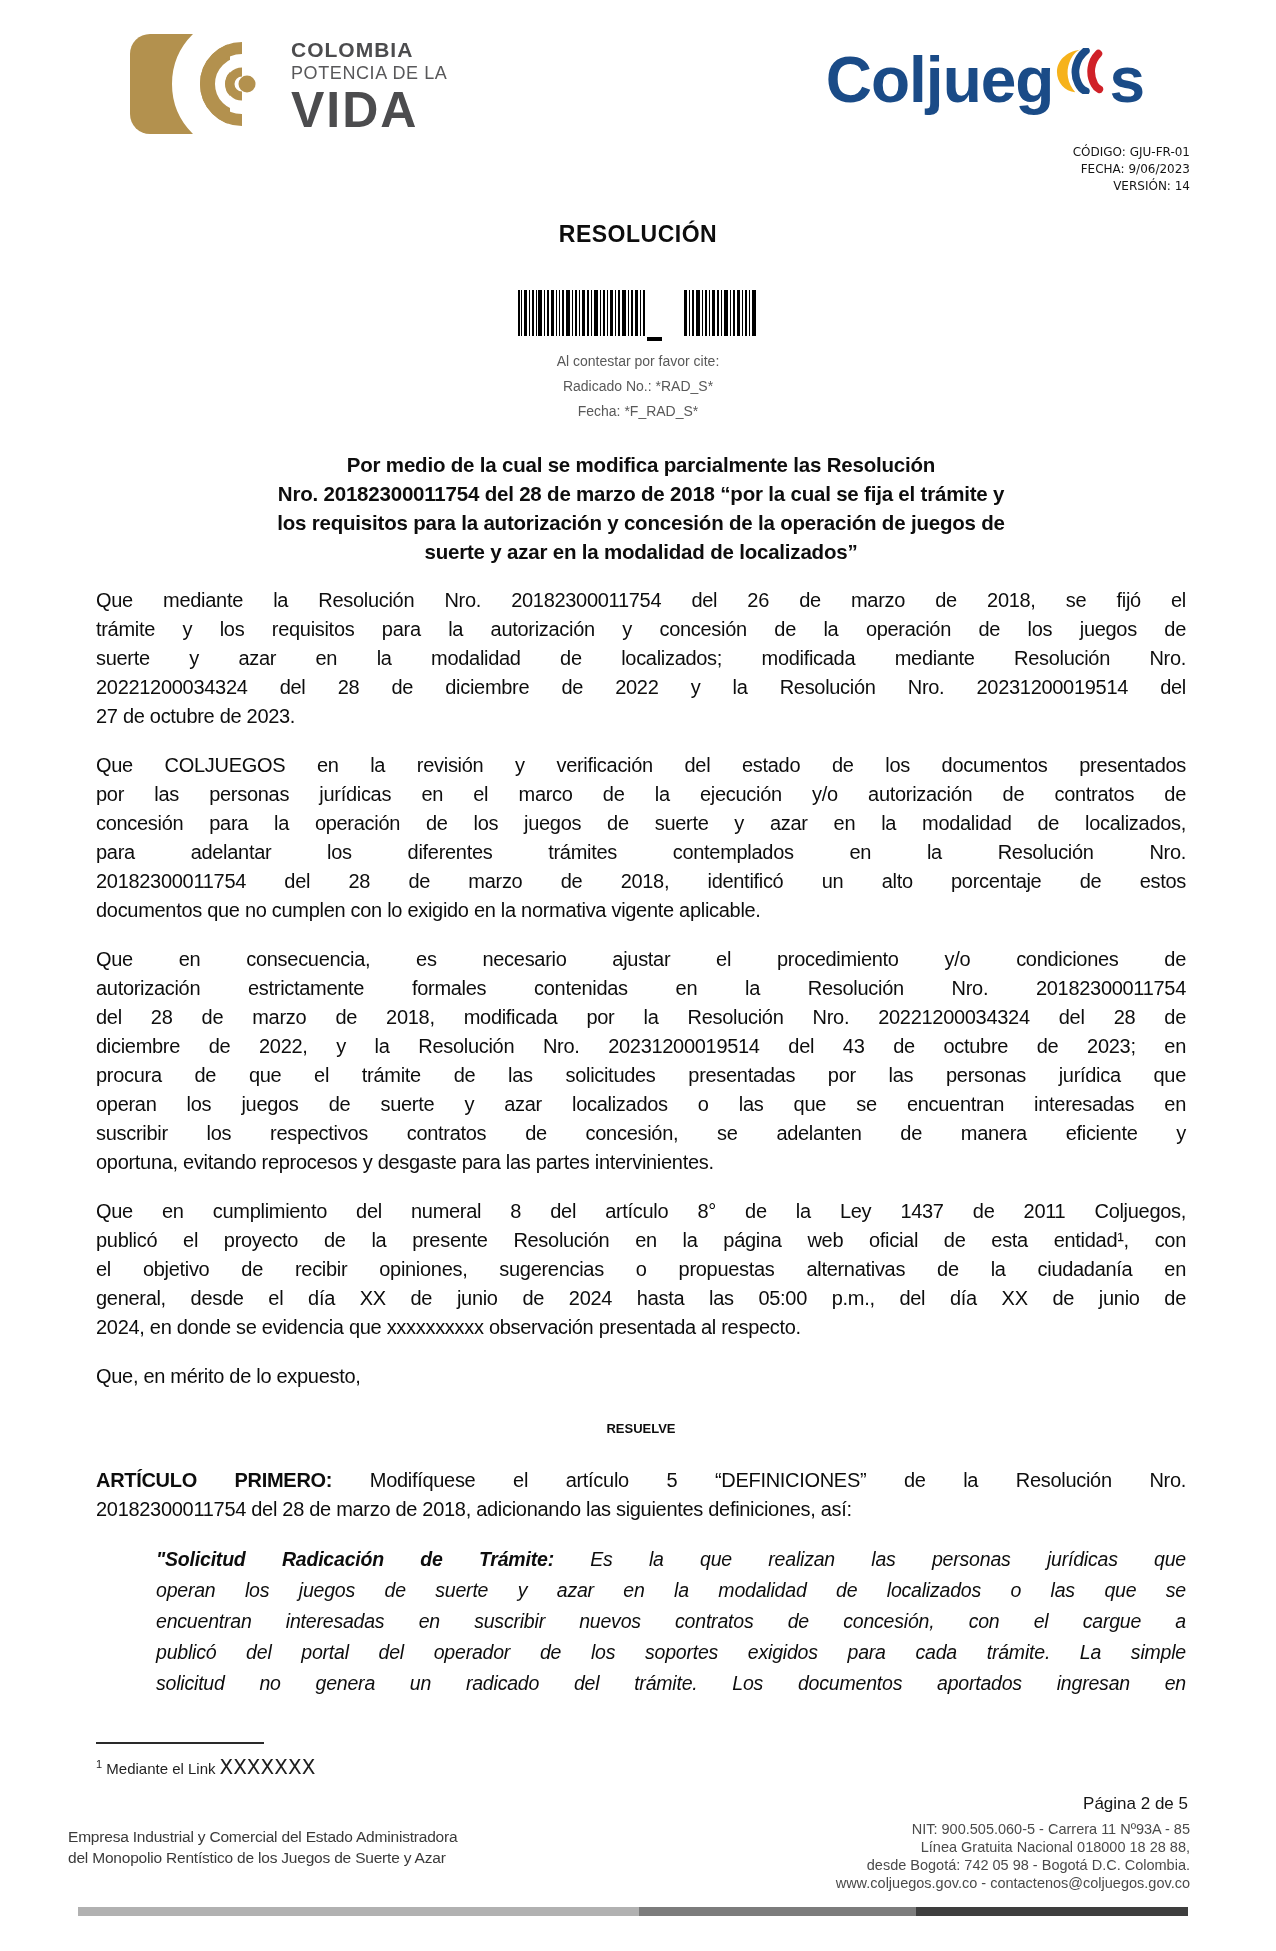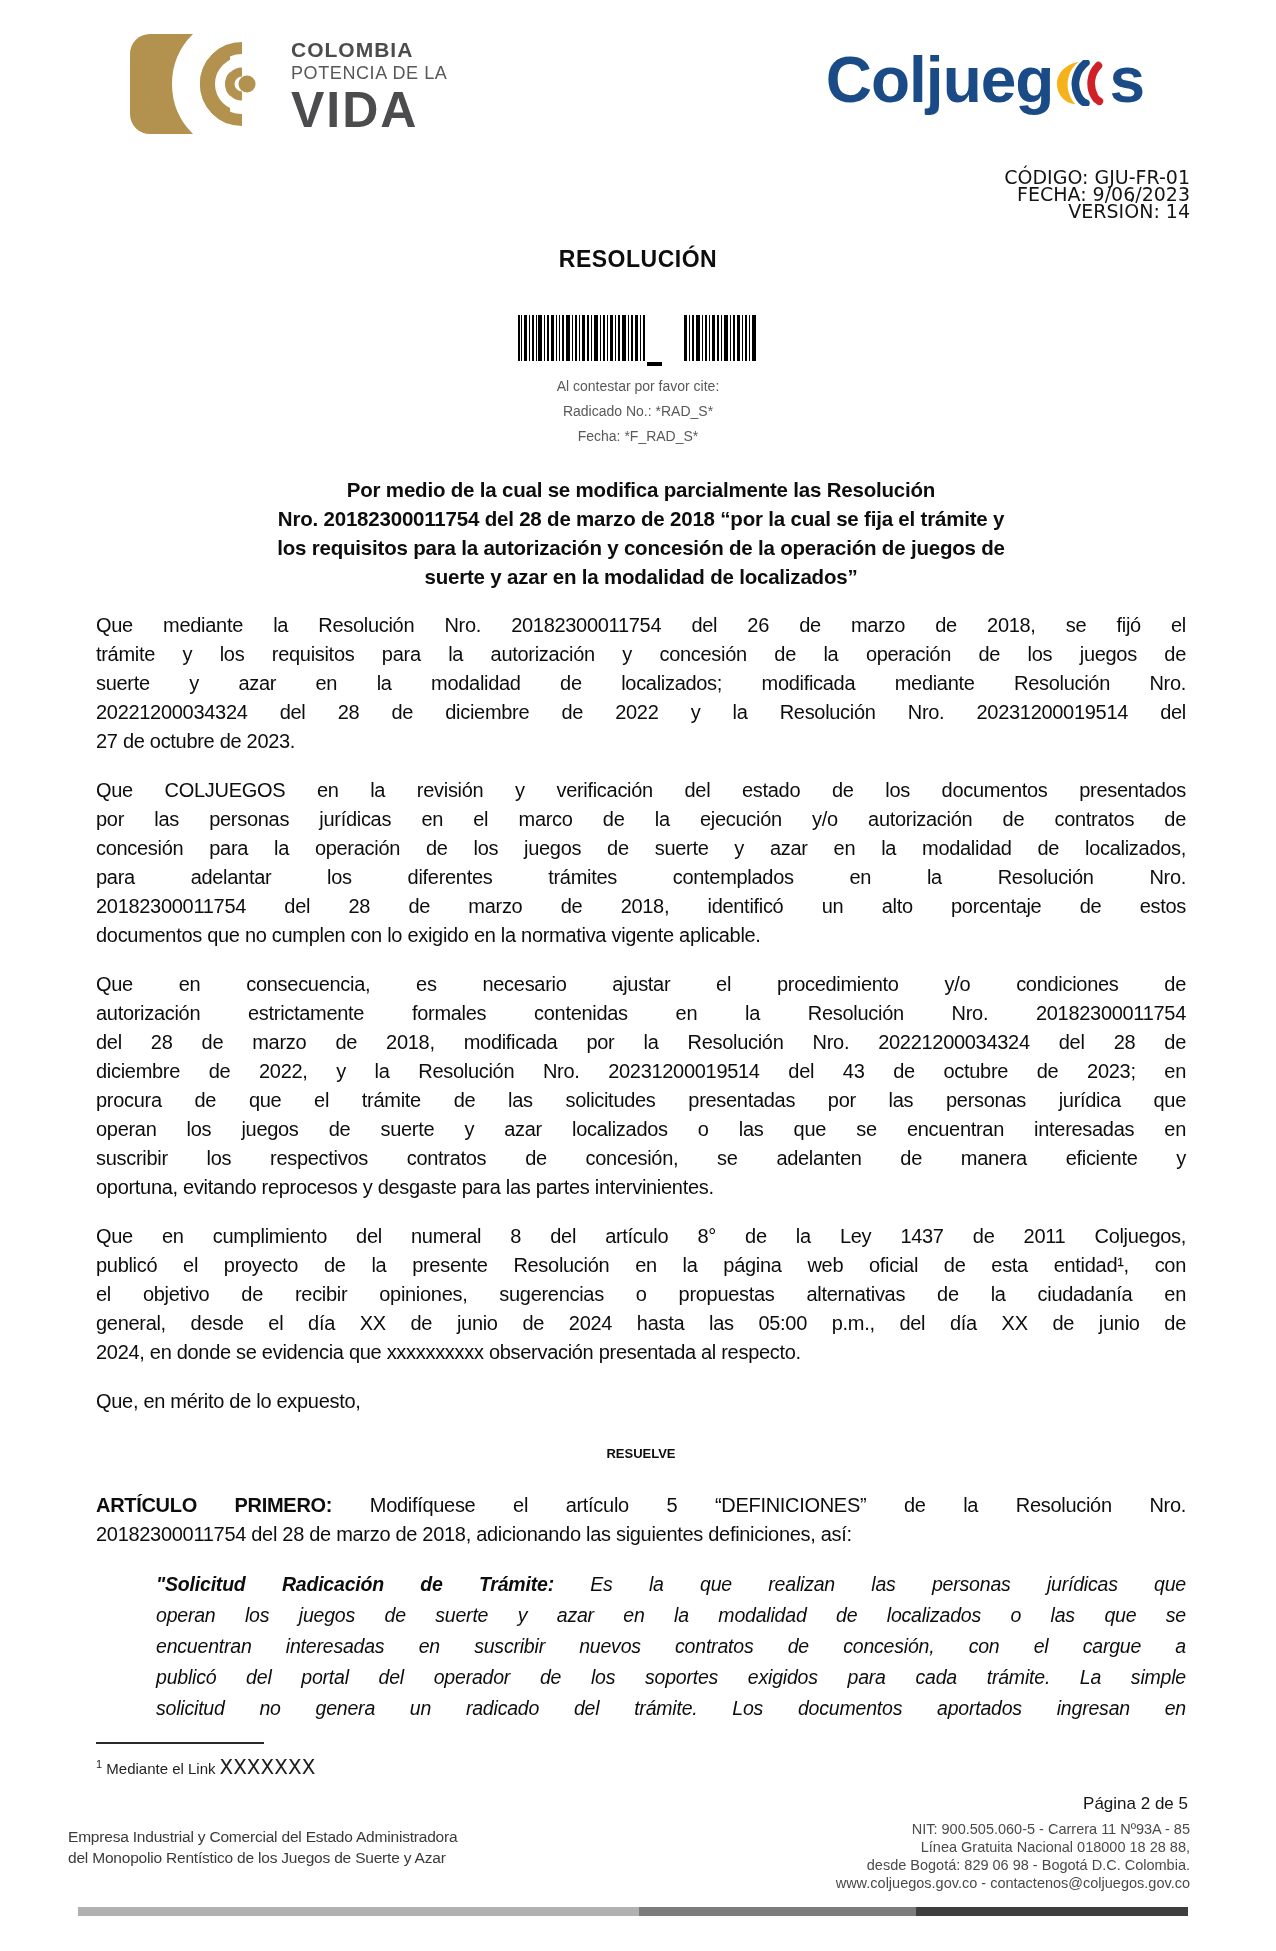--- a/index.html
+++ b/index.html
@@ -12,24 +12,24 @@
     color:#111;
     overflow:hidden;
   }
   
   .hdr{display:flex;justify-content:space-between;align-items:flex-start;padding:34px 132px 0 130px;}
   .logo-colombia{display:flex;align-items:flex-start;gap:16px;}
   .logo-col-text{padding-top:4px;}
   .lc1{font-size:21px;font-weight:bold;color:#4c4c4e;letter-spacing:1px;line-height:24px;}
   .lc2{font-size:18px;color:#58585a;letter-spacing:0.6px;line-height:22px;}
   .lc3{font-size:50px;font-weight:bold;color:#4c4c4e;letter-spacing:2px;line-height:52px;}
-  .logo-coljuegos{margin-top:14px;font-size:64px;font-weight:bold;color:#1a4b87;letter-spacing:-1px;display:flex;align-items:flex-end;line-height:64px;}
+  .logo-coljuegos{margin-top:14px;font-size:64px;font-weight:bold;color:#1a4b87;letter-spacing:-1px;display:flex;line-height:64px;}
   .logo-coljuegos svg{margin:0 1px 6px 3px;}
   
-  .meta{text-align:right;padding-right:86px;margin-top:33px;font-size:19px;line-height:17px;font-family:"DejaVu Sans",sans-serif;color:#141414;}
+  .meta{text-align:right;padding-right:86px;margin-top:8px;font-size:12px;line-height:17px;font-family:"DejaVu Sans",sans-serif;color:#141414;}
   
   .doc-title{text-align:center;margin:26px 0 0;font-size:23px;font-weight:bold;letter-spacing:0.5px;color:#0d0d0d;}
   .barcode-wrap{margin-top:42px;text-align:center;}
   .caption{margin-top:3px;font-size:14px;line-height:25px;color:#595959;}
   
   .body-col{margin:0 90px 0 96px;}
   .subject{margin-top:26px;font-size:20.5px;font-weight:bold;line-height:29px;letter-spacing:-0.2px;color:#0d0d0d;}
   .subject .jline{text-align:right;text-align-last:center;}
   .para{margin-top:20px;font-size:20px;line-height:29px;letter-spacing:-0.3px;color:#0d0d0d;}
   .jline{text-align:justify;text-align-last:justify;}
@@ -228,21 +228,21 @@
 
   <div class="page-num">Página 2 de 5</div>
 
   <div class="footer-left">
     <div>Empresa Industrial y Comercial del Estado Administradora</div>
     <div>del Monopolio Rentístico de los Juegos de Suerte y Azar</div>
   </div>
   <div class="footer-right">
     <div>NIT: 900.505.060-5 - Carrera 11 Nº93A - 85</div>
     <div>Línea Gratuita Nacional 018000 18 28 88,</div>
-    <div>desde Bogotá: 829 06 98 - Bogotá D.C. Colombia.</div>
+    <div>desde Bogotá: 742 05 98 - Bogotá D.C. Colombia.</div>
     <div>www.coljuegos.gov.co - contactenos@coljuegos.gov.co</div>
   </div>
 
   <div class="bottom-bar">
     <div class="seg1"></div>
     <div class="seg2"></div>
     <div class="seg3"></div>
   </div>
 
 </div>

